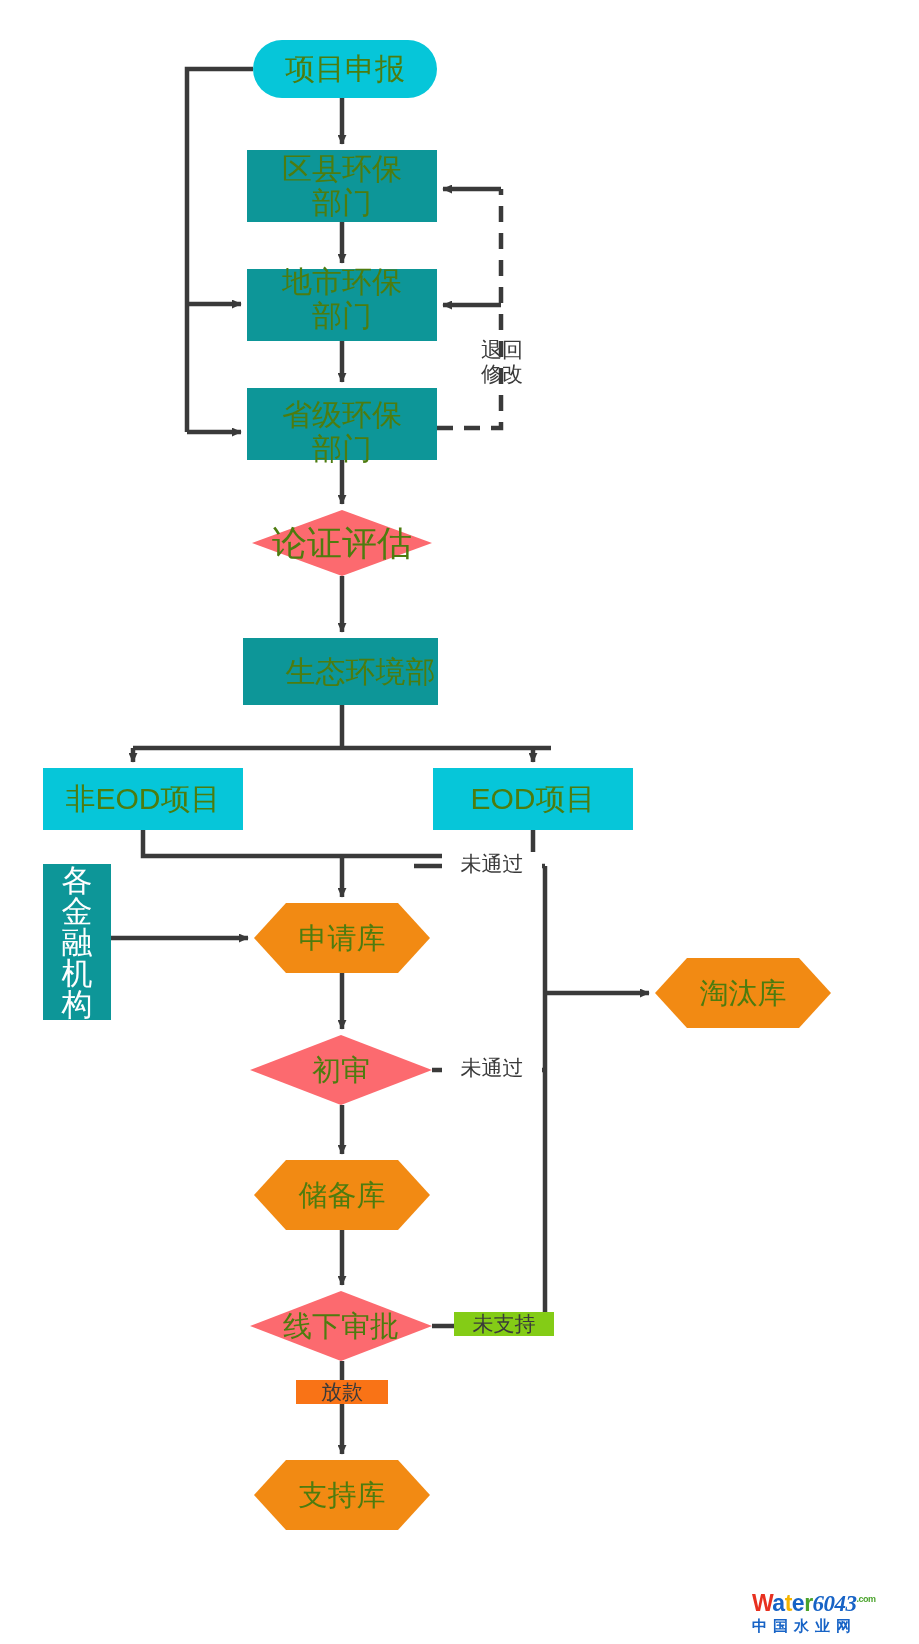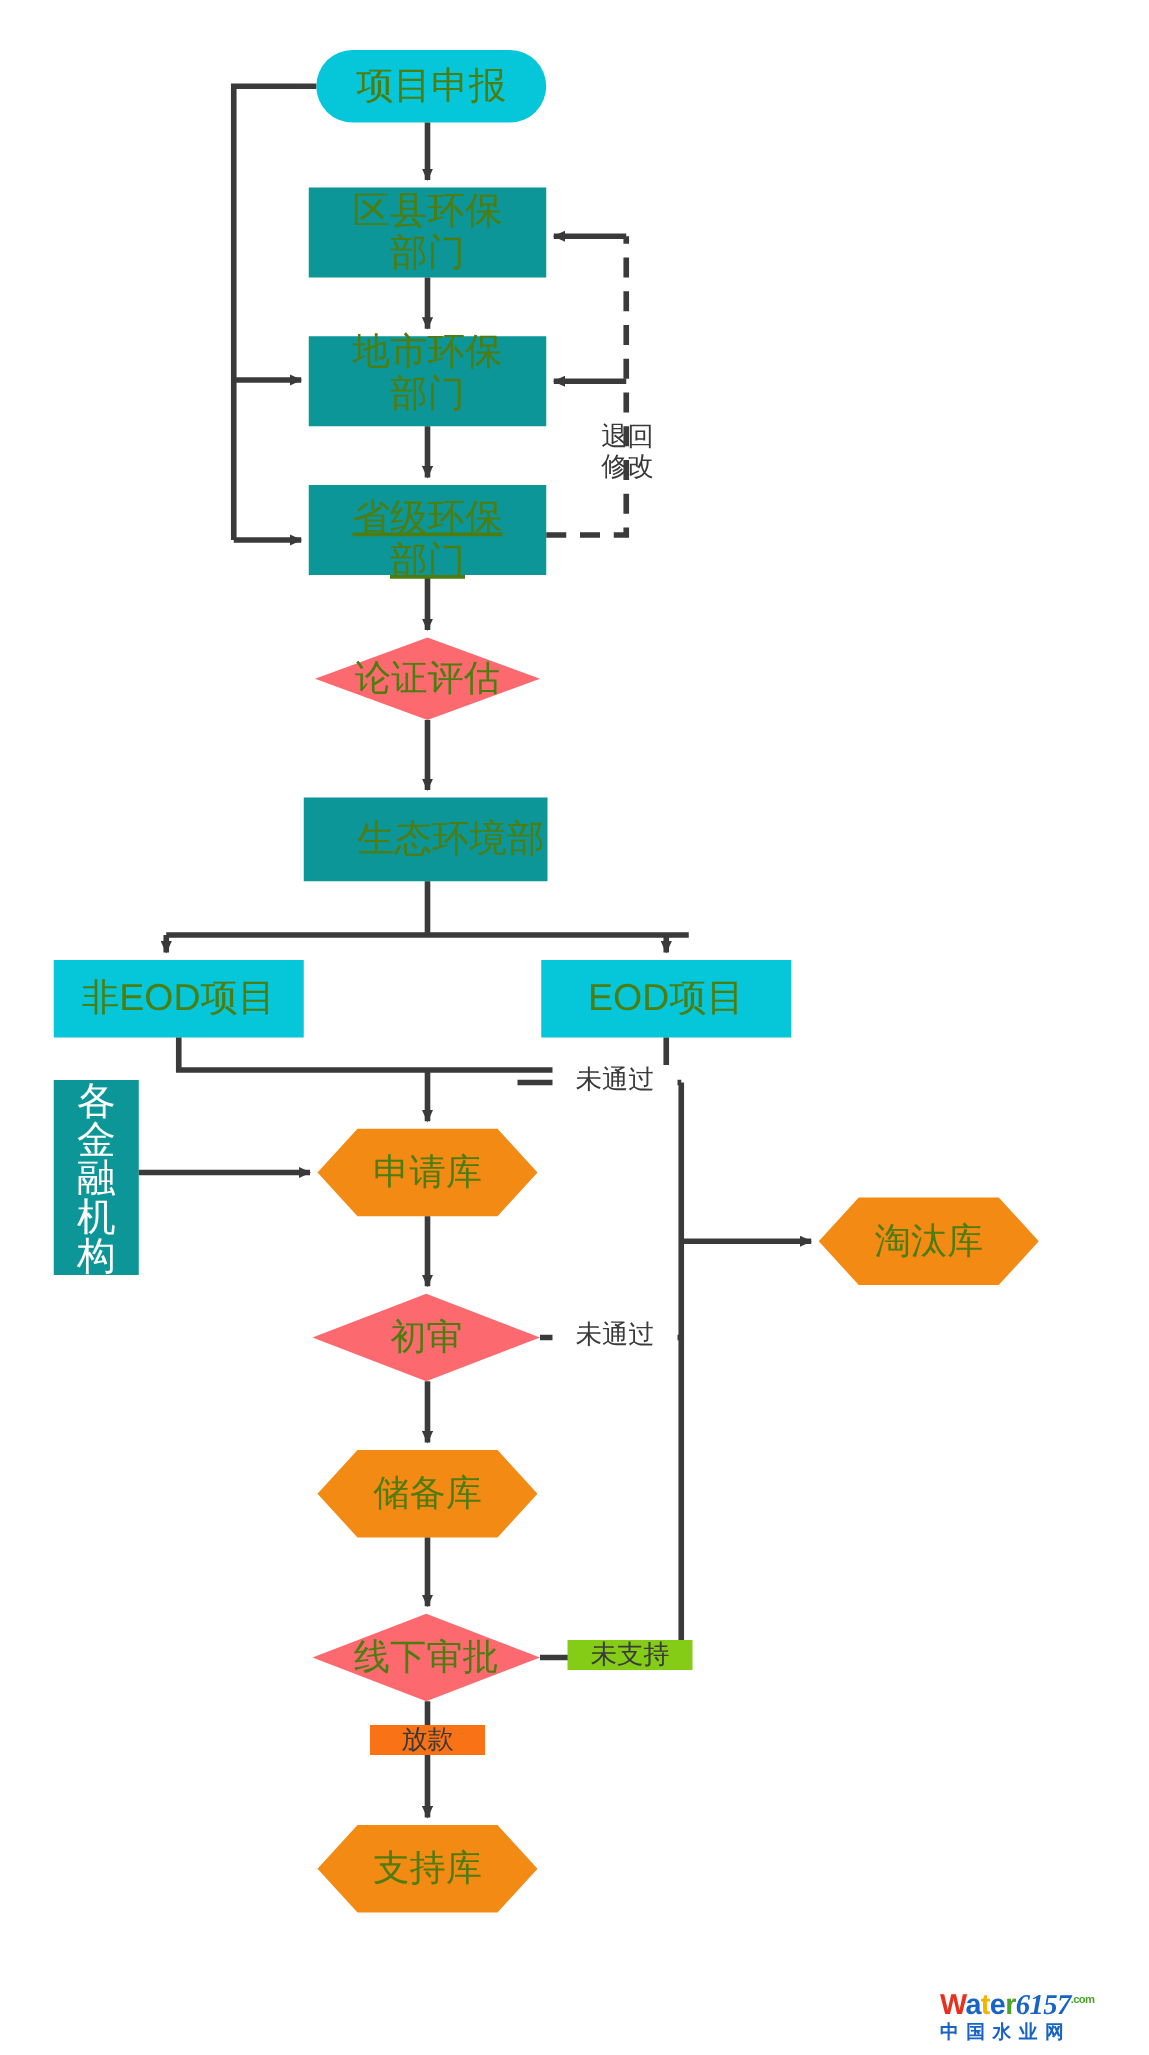--- a/index.html
+++ b/index.html
@@ -191,23 +191,23 @@
       <path d="M501,305 L443,305" marker-end="url(#arrow)"></path>
       <path d="M501,305 L501,305"></path>
     </g>
   </svg>
 
   <div class="node-label" style="left:253px;top:40px;width:184px;height:58px;font-size:30px;">项目申报</div>
   <div class="node-label" style="left:247px;top:150px;width:190px;height:72px;font-size:30px;">区县环保
 部门</div>
   <div class="node-label" style="left:247px;top:269px;width:190px;height:60px;font-size:30px;">地市环保
 部门</div>
-  <div class="node-label" style="left:247px;top:388px;width:190px;height:87px;font-size:30px;text-decoration:underline;">省级环保
+  <div class="node-label" style="left:247px;top:388px;width:190px;height:87px;font-size:30px;">省级环保
 部门</div>
-  <div class="node-label" style="left:252px;top:510px;width:180px;height:66px;font-size:29px;">论证评估</div>
+  <div class="node-label" style="left:252px;top:510px;width:180px;height:66px;font-size:35px;">论证评估</div>
   <div class="node-label" style="left:243px;top:638px;width:195px;height:67px;font-size:30px;padding-left:20px;">生态环境部</div>
   <div class="node-label" style="left:43px;top:768px;width:200px;height:62px;font-size:30px;">非EOD项目</div>
   <div class="node-label" style="left:433px;top:768px;width:200px;height:62px;font-size:30px;">EOD项目</div>
 
   <div class="vert-label" style="left:43px;top:864px;width:68px;height:156px;">
     <span>各</span>
     <span>金</span>
     <span>融</span>
     <span>机</span>
     <span>构</span>
@@ -222,18 +222,18 @@
 
   <div class="edge-label" style="left:462px;top:338px;width:80px;">退回
 修改</div>
   <div class="edge-label" style="left:442px;top:852px;width:100px;background:#ffffff;">未通过</div>
   <div class="edge-label" style="left:442px;top:1056px;width:100px;background:#ffffff;">未通过</div>
   <div class="edge-label" style="left:454px;top:1312px;width:100px;background:#84cc16;">未支持</div>
   <div class="edge-label" style="left:296px;top:1380px;width:92px;background:#f97316;">放款</div>
 
   <div id="watermark">
     <div id="wm-top">
-      <span style="color:#e8301f">W</span><span style="color:#1763c6">a</span><span style="color:#f5b400">t</span><span style="color:#1763c6">e</span><span style="color:#4aa32b">r</span><span class="num" style="color:#1763c6">6157</span><span class="dotcom" style="color:#4aa32b">.com</span>
+      <span style="color:#e8301f">W</span><span style="color:#1763c6">a</span><span style="color:#f5b400">t</span><span style="color:#1763c6">e</span><span style="color:#4aa32b">r</span><span class="num" style="color:#1763c6">6043</span><span class="dotcom" style="color:#4aa32b">.com</span>
     </div>
     <div id="wm-bottom">中国水业网</div>
   </div>
 
 </div>
 
 </body></html>

